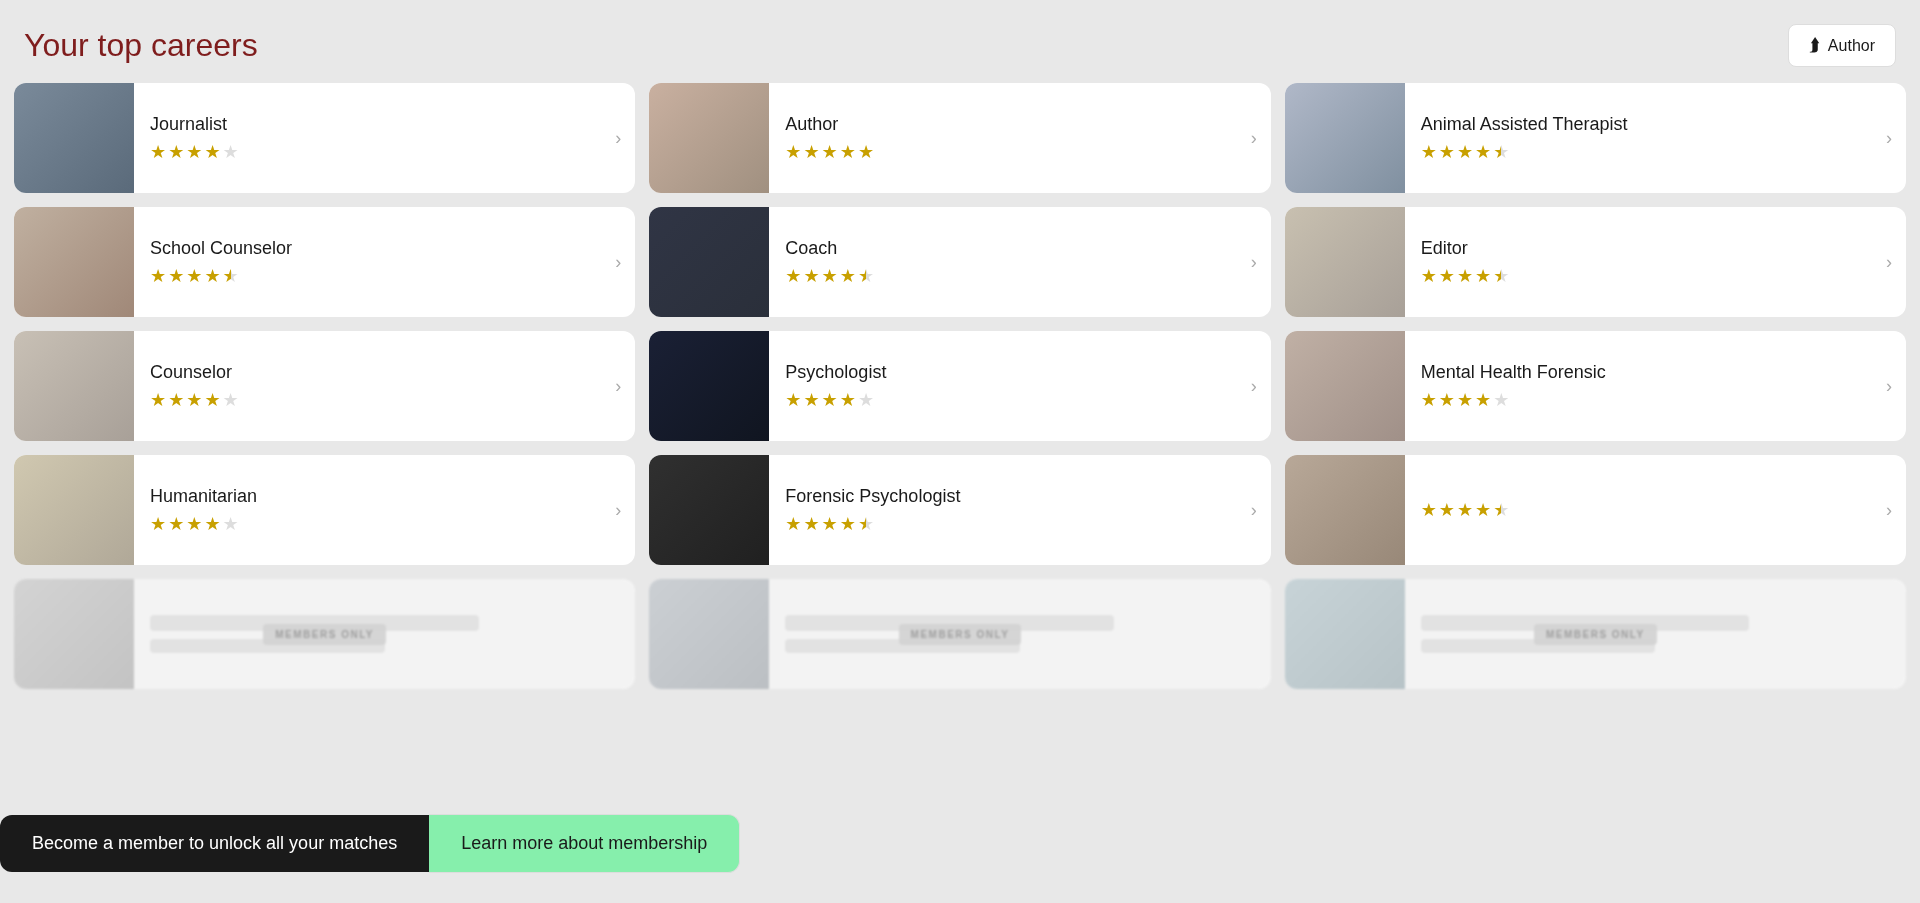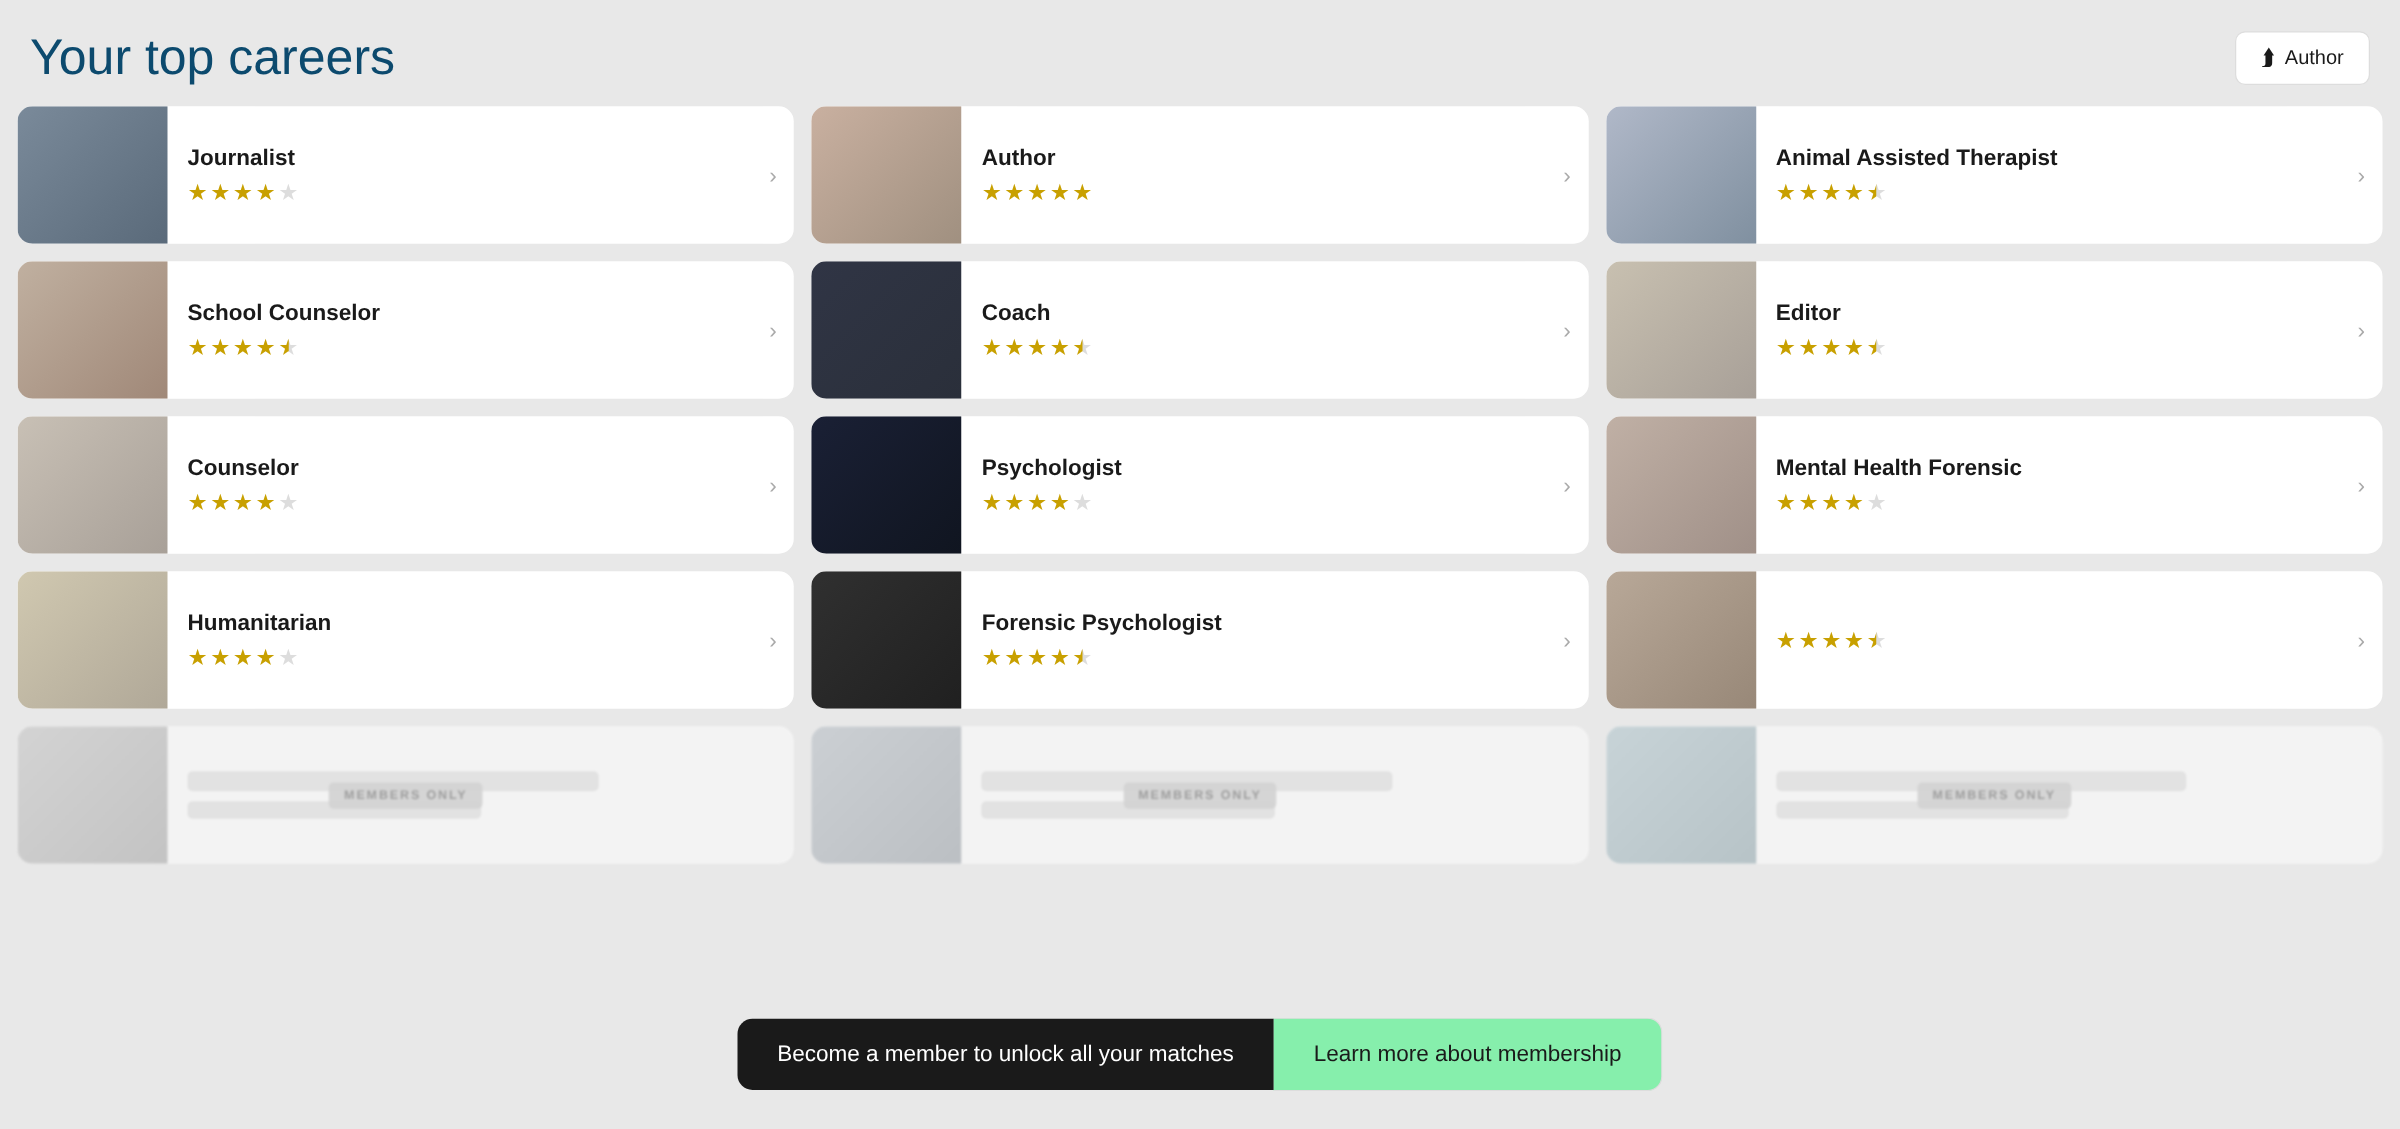--- a/index.html
+++ b/index.html
@@ -12,23 +12,23 @@
     }
 
     .page-header {
       display: flex;
       justify-content: space-between;
       align-items: center;
       padding: 24px 24px 16px 24px;
     }
 
     .page-title {
-      font-size: 40px;
+      font-size: 32px;
       font-weight: 400;
-      color: #0c4a6e;
+      color: #7f1d1d;
     }
 
     .share-button {
       display: flex;
       align-items: center;
       gap: 8px;
       padding: 10px 20px;
       background: #fff;
       border: 1px solid #ddd;
       border-radius: 8px;
@@ -70,21 +70,21 @@
       overflow: hidden;
     }
 
     .career-info {
       flex: 1;
       padding: 14px 16px;
     }
 
     .career-name {
       font-size: 18px;
-      font-weight: 700;
+      font-weight: 400;
       color: #1a1a1a;
       margin-bottom: 6px;
     }
 
     .stars {
       display: flex;
       gap: 2px;
     }
 
     .star {
@@ -141,21 +141,21 @@
       width: 50%;
     }
 
     
     .membership-bar {
       position: fixed;
       bottom: 0;
       left: 0;
       right: 0;
       display: flex;
-      justify-content: center;
+      justify-content: flex-start;
       align-items: center;
       gap: 0;
       padding: 20px 0 30px 0;
       pointer-events: none;
     }
 
     .membership-cta {
       background: #1a1a1a;
       color: #fff;
       font-size: 18px;

